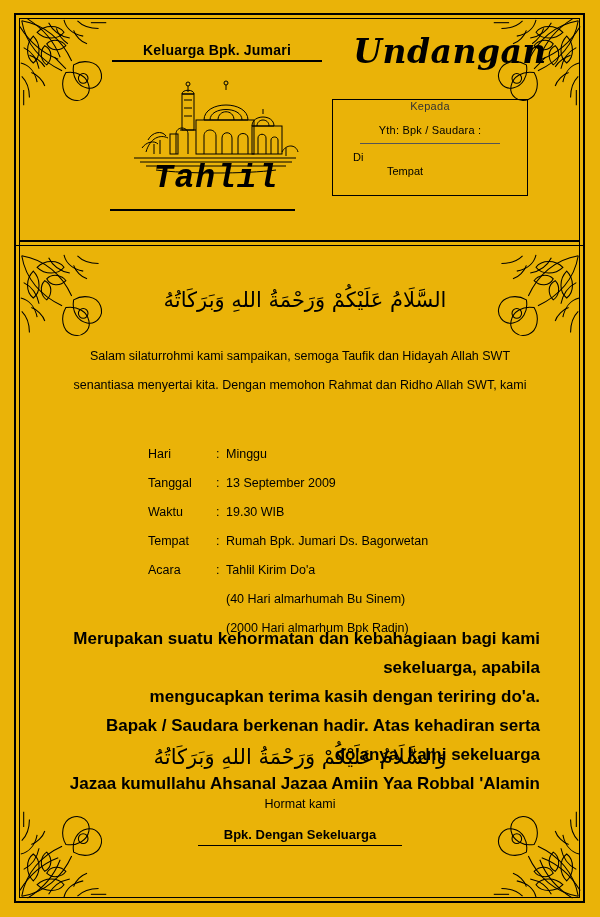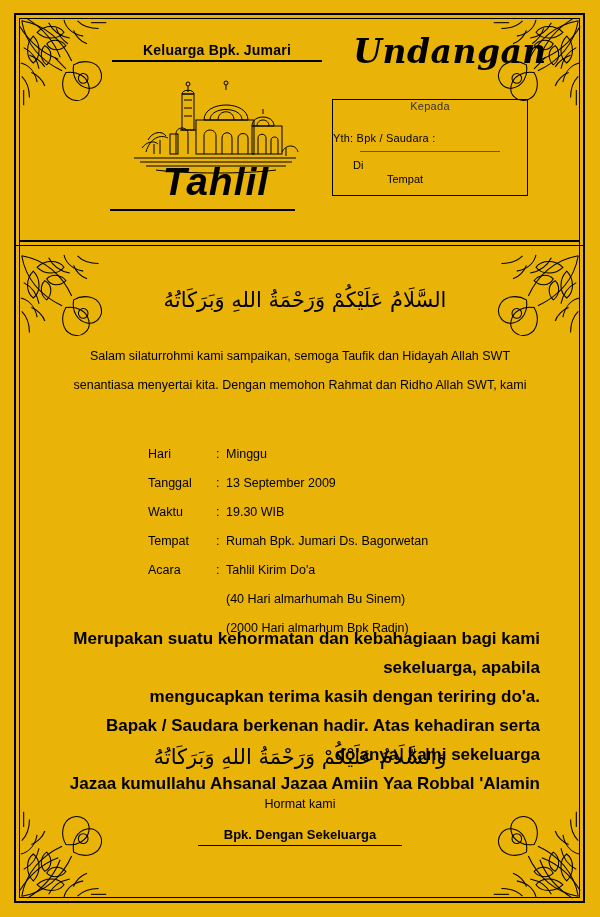--- a/index.html
+++ b/index.html
@@ -110,23 +110,23 @@
     border: 1px solid #000;
     box-sizing: border-box;
   }
   .kepada-line1 {
     text-align: center;
     font-size: 11px;
     color: #333;
     letter-spacing: .3px;
   }
   .kepada-line2 {
-    text-align: left;
+    text-align: center;
     font-size: 11px;
-    margin-top: 20px;
+    margin-top: 12px;
     letter-spacing: .2px;
   }
   .kepada-rule {
     margin: 7px auto 0 auto;
     width: 140px;
     border-bottom: 1px solid #555;
     height: 0;
   }
   .kepada-di {
     margin-top: 7px;
@@ -148,24 +148,24 @@
     height: 100px;
   }
   .mosque svg { display:block; width:100%; height:100%; }
 
   .tahlil {
     position: absolute;
     left: 96px;
     top: 160px;
     width: 240px;
     text-align: center;
-    font-family: Liberation Sans, sans-serif;
+    font-family: Liberation Mono, monospace;
     font-style: italic;
     font-weight: bold;
-    font-size: 39px;
+    font-size: 33px;
     letter-spacing: 1px;
   }
   .tahlil-underline {
     position: absolute;
     left: 110px;
     top: 209px;
     width: 185px;
     height: 0;
     border-top: 2px solid #000;
   }

